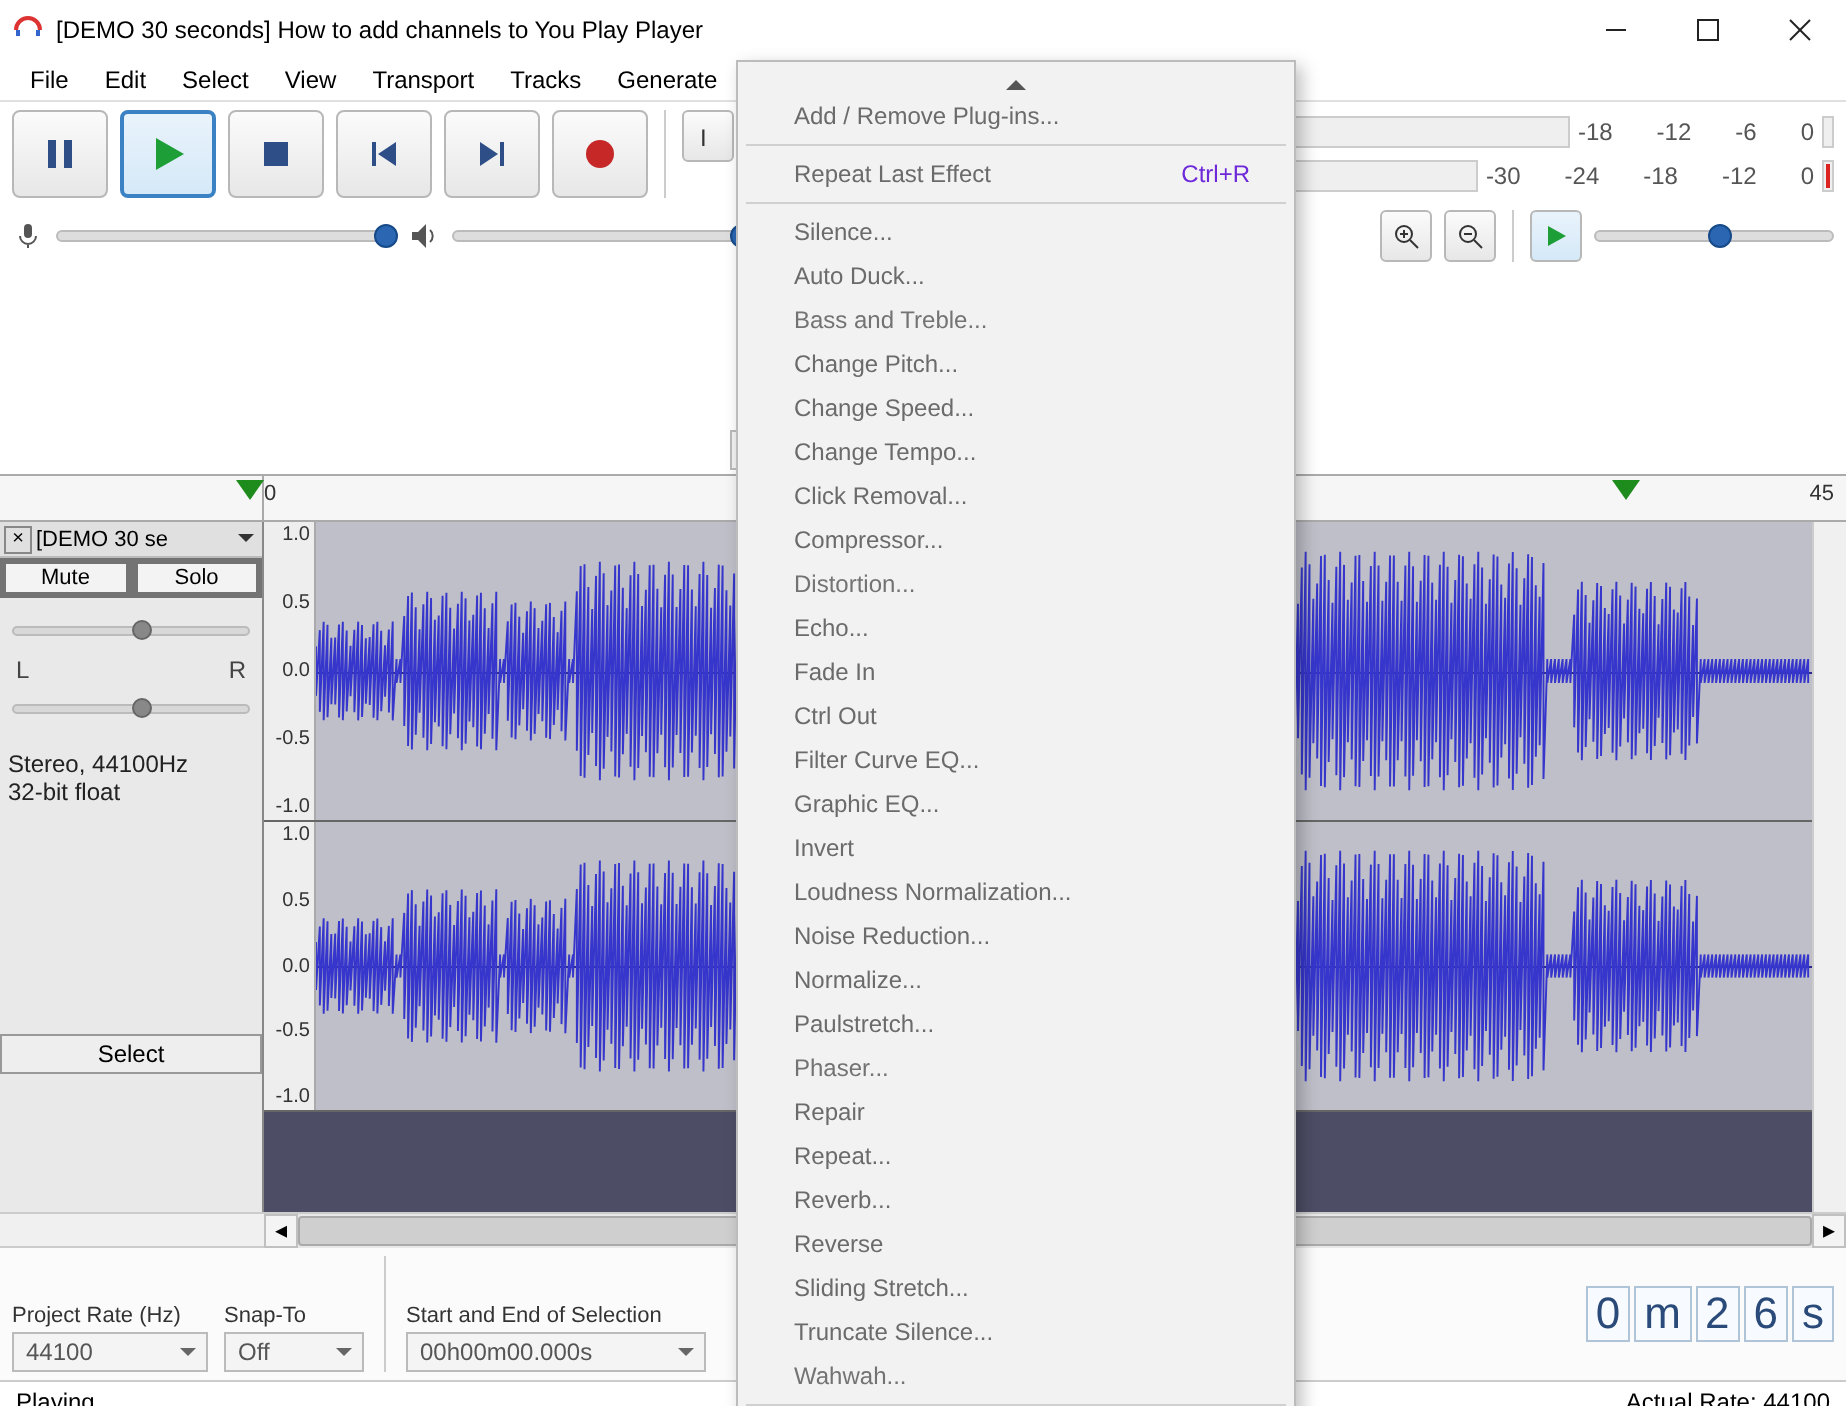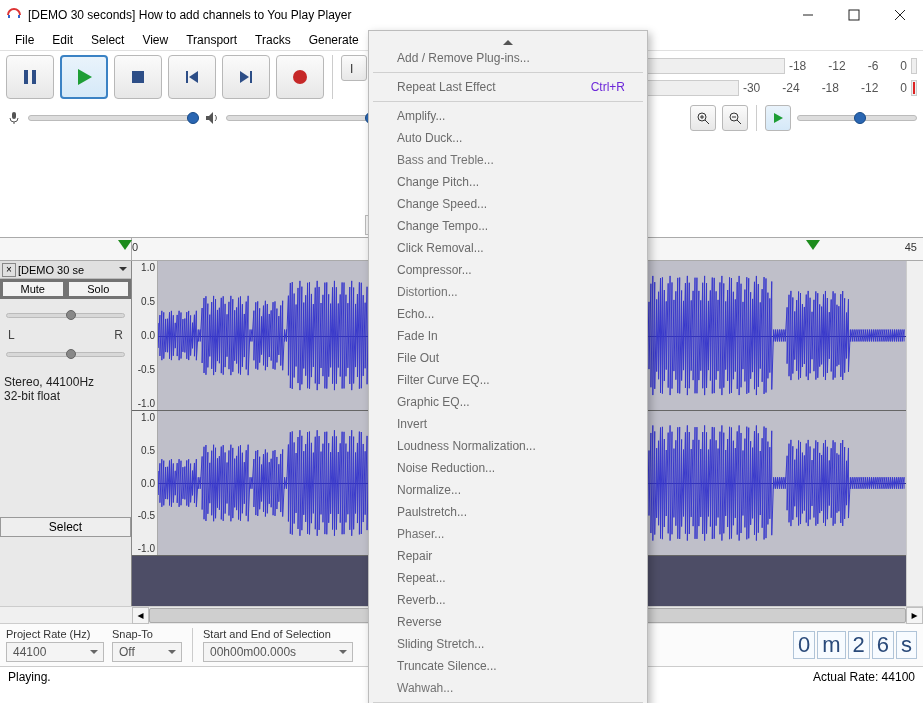--- a/index.html
+++ b/index.html
@@ -80,21 +80,21 @@
   
   .hscroll{height:17px;background:#f0f0f0;border-top:1px solid #ccc;display:flex;align-items:center;}
   .hscroll .arrow{width:17px;height:17px;border:1px solid #c0c0c0;background:#f4f4f4;display:flex;align-items:center;justify-content:center;}
   .hscroll .track{flex:1;height:17px;background:#e8e8e8;position:relative;}
   .hscroll .thumb{position:absolute;height:15px;top:1px;background:#cfcfcf;border:1px solid #aaa;border-radius:2px;}
   .vscroll{width:17px;background:#f0f0f0;border-left:1px solid #ccc;}
 
   
   .selbar{display:flex;align-items:center;padding:4px 6px;gap:8px;border-top:1px solid #ccc;background:#fbfbfb;}
   .selgroup{display:flex;flex-direction:column;gap:2px;}
-  .selgroup .lbl{font-size:11px;color:#333;}
+  .selgroup .lbl{font-size:11px;color:#333;margin-top:24px;}
   .time-disp{display:flex;gap:2px;font-family:"Segoe UI",monospace;}
   .time-disp .seg{background:#f7fbff;border:1px solid #b0c4d8;padding:1px 3px;color:#2a4a7a;font-size:14px;}
   .time-big .seg{font-size:22px;padding:0 4px;}
   .statusbar{height:20px;border-top:1px solid #ccc;display:flex;align-items:center;padding:0 8px;justify-content:space-between;background:#fff;gap:48px;}
   
   
   .effect-menu{position:absolute;top:30px;left:368px;width:280px;background:#f2f2f2;border:1px solid #bcbcbc;box-shadow:3px 3px 8px rgba(0,0,0,.25);z-index:100;padding:2px 0;}
   .effect-menu .mi{padding:4px 28px 4px 28px;color:#6b6b6b;cursor:default;position:relative;}
   .effect-menu .mi.bold{color:#737373;font-weight:400;}
   .effect-menu .sep{height:1px;background:#d0d0d0;margin:3px 4px;}
@@ -416,32 +416,32 @@
   <span>Actual Rate: 44100</span>
 </div>
 
 <div class="effect-menu">
   <div class="scroll-up"></div>
   <div class="mi">Add / Remove Plug-ins...</div>
   <div class="sep"></div>
   <div class="mi"><span>Repeat Last Effect</span><span class="shortcut">Ctrl+R</span></div>
   <div class="sep"></div>
   <div id="fx-items">
-      <div class="mi">Amplify...</div>
+      <div class="mi">Silence...</div>
       <div class="mi">Auto Duck...</div>
       <div class="mi bold">Bass and Treble...</div>
       <div class="mi">Change Pitch...</div>
       <div class="mi">Change Speed...</div>
       <div class="mi">Change Tempo...</div>
       <div class="mi">Click Removal...</div>
       <div class="mi">Compressor...</div>
       <div class="mi bold">Distortion...</div>
       <div class="mi">Echo...</div>
       <div class="mi">Fade In</div>
-      <div class="mi">File Out</div>
+      <div class="mi">Ctrl Out</div>
       <div class="mi">Filter Curve EQ...</div>
       <div class="mi">Graphic EQ...</div>
       <div class="mi">Invert</div>
       <div class="mi">Loudness Normalization...</div>
       <div class="mi">Noise Reduction...</div>
       <div class="mi">Normalize...</div>
       <div class="mi">Paulstretch...</div>
       <div class="mi bold">Phaser...</div>
       <div class="mi">Repair</div>
       <div class="mi">Repeat...</div>

